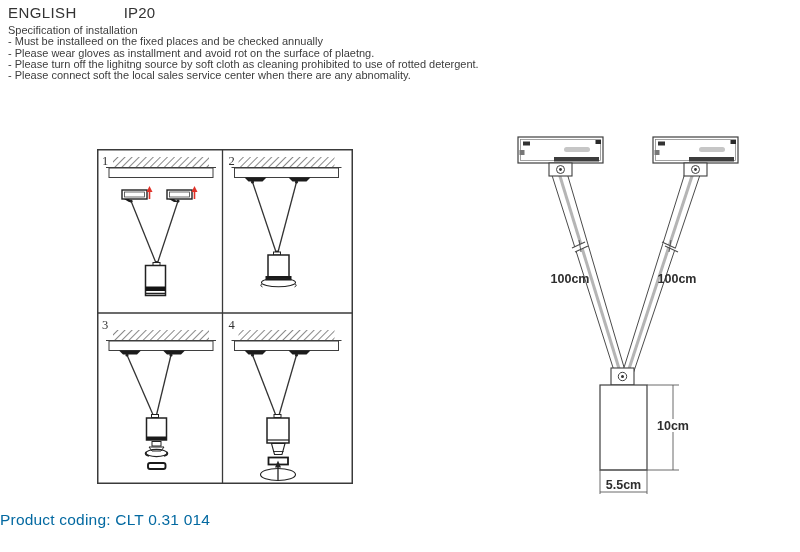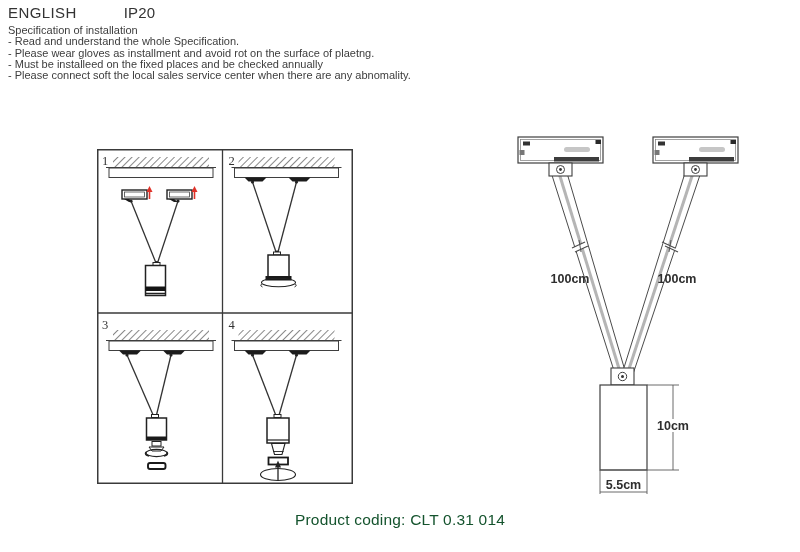--- a/index.html
+++ b/index.html
@@ -4,40 +4,40 @@
 <style>
   html,body{margin:0;padding:0;background:#fff;}
   .page{position:relative;width:800px;height:552px;background:#ffffff;overflow:hidden;
         font-family:"Liberation Sans",sans-serif;color:#3a3a3a;border-radius:12px;}
   .header-row{position:absolute;left:8px;top:4px;font-size:15px;color:#333;letter-spacing:.4px;}
   .ip{display:inline-block;margin-left:47px;letter-spacing:.2px;}
   .spec{position:absolute;left:8px;top:25px;font-size:11px;line-height:11.3px;color:#3d3d3d;}
   .spec div{white-space:pre;}
   .gridsvg{position:absolute;left:97px;top:149px;}
   .rightsvg{position:absolute;left:495px;top:128px;}
-  .footer{position:absolute;left:0;top:511px;width:800px;text-align:center;
-          font-size:15.5px;color:#14532d;letter-spacing:.2px;}
+  .footer{position:absolute;left:0;top:511px;width:800px;
+          font-size:15.5px;color:#0369a1;letter-spacing:.2px;}
   svg text{font-family:"Liberation Sans",sans-serif;}
   text.panelnum{font-family:"Liberation Serif",serif;font-size:12.5px;fill:#333;}
   text.dim{font-size:12.5px;font-weight:600;fill:#2e2e2e;}
 </style>
 </head>
 <body>
 
 <div class="page">
 
   <div class="header-row">
     <span>ENGLISH</span><span class="ip">IP20</span>
   </div>
 
   <div class="spec">
     <div>Specification of installation</div>
-    <div>- Read and understand the whole Specification.</div>
+    <div>- Must be installeed on the fixed places and be checked annually</div>
     <div>- Please wear gloves as installment and avoid rot on the surface of plaetng.</div>
-    <div>- Must be installeed on the fixed places and be checked annually</div>
+    <div>- Please turn off the lighitng source by soft cloth as cleaning prohibited to use of rotted detergent.</div>
     <div>- Please connect soft the local sales service center when there are any abnomality.</div>
   </div>
 
   <svg class="gridsvg" width="256" height="335" viewBox="0 0 256 335">
     <defs>
       <pattern id="hatch" width="5" height="5" patternUnits="userSpaceOnUse" patternTransform="rotate(45)">
         <line x1="0" y1="0" x2="0" y2="5" stroke="#6a6a6a" stroke-width="1.6"></line>
       </pattern>
 
       <g id="ceilA">

